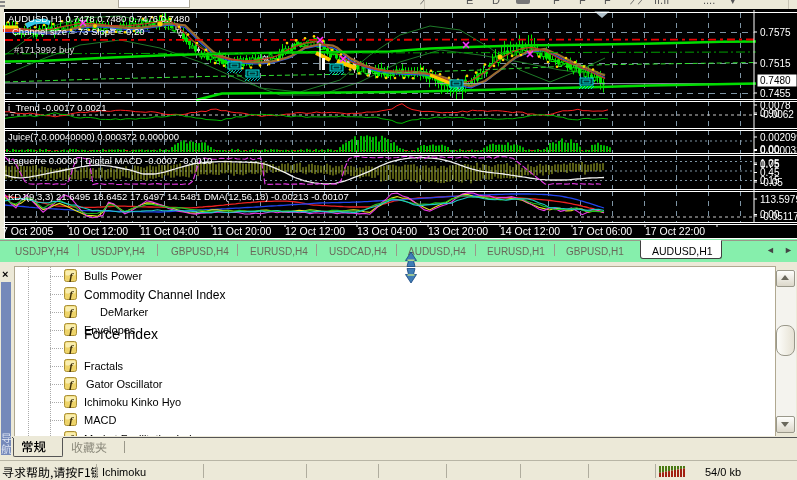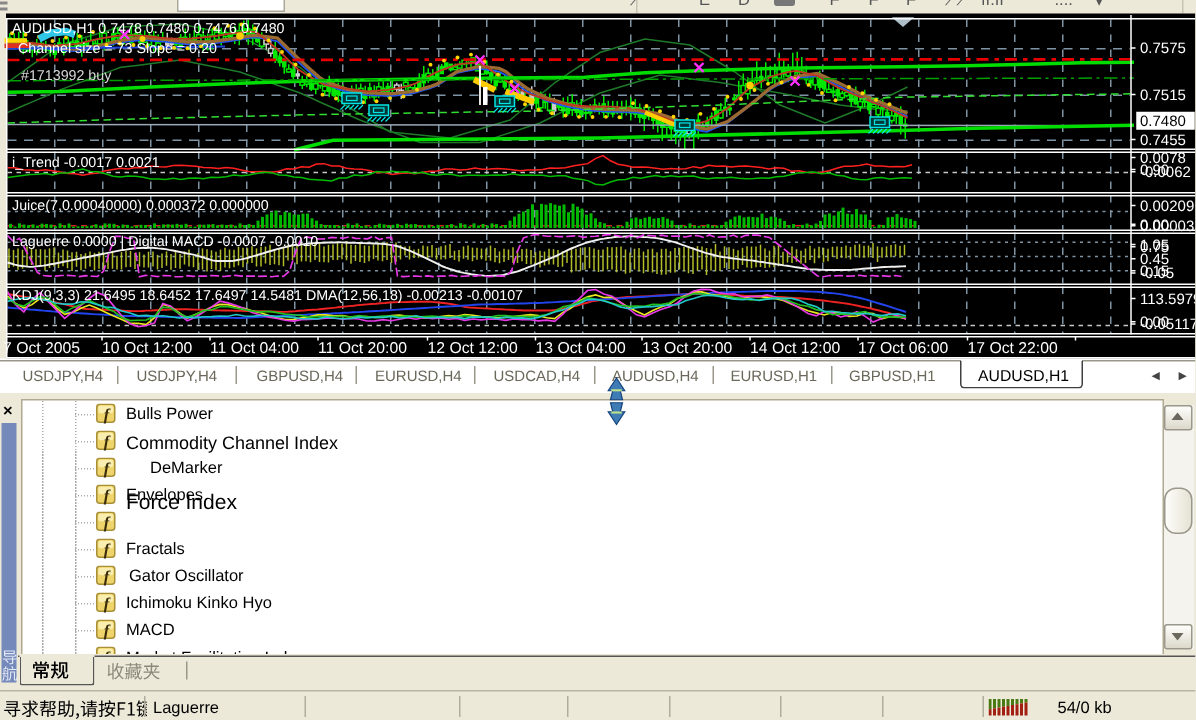--- a/index.html
+++ b/index.html
@@ -1162,21 +1162,21 @@
     <line x1="140" y1="224" x2="140" y2="227" stroke="#fff" stroke-width="1"></line>
     <line x1="212" y1="224" x2="212" y2="227" stroke="#fff" stroke-width="1"></line>
     <line x1="285" y1="224" x2="285" y2="227" stroke="#fff" stroke-width="1"></line>
     <line x1="357" y1="224" x2="357" y2="227" stroke="#fff" stroke-width="1"></line>
     <line x1="428" y1="224" x2="428" y2="227" stroke="#fff" stroke-width="1"></line>
     <line x1="500" y1="224" x2="500" y2="227" stroke="#fff" stroke-width="1"></line>
     <line x1="572" y1="224" x2="572" y2="227" stroke="#fff" stroke-width="1"></line>
     <line x1="645" y1="224" x2="645" y2="227" stroke="#fff" stroke-width="1"></line>
     <line x1="717" y1="224" x2="717" y2="227" stroke="#fff" stroke-width="1"></line>
   </svg>
-<div class="abs" style="left:0;top:239px;width:797px;height:23px;background:#ffffff">
+<div class="abs" style="left:0;top:239px;width:797px;height:23px;background:#86efac">
     <div class="abs" style="left:0;top:1px;width:797px;height:1px;background:#9a988a"></div>
     <div class="abs" style="left:15px;top:7px;font-size:10px;color:#6a685a">USDJPY,H4</div>
     <div class="abs" style="left:91px;top:7px;font-size:10px;color:#6a685a">USDJPY,H4</div>
     <div class="abs" style="left:171px;top:7px;font-size:10px;color:#6a685a">GBPUSD,H4</div>
     <div class="abs" style="left:250px;top:7px;font-size:10px;color:#6a685a">EURUSD,H4</div>
     <div class="abs" style="left:329px;top:7px;font-size:10px;color:#6a685a">USDCAD,H4</div>
     <div class="abs" style="left:408px;top:7px;font-size:10px;color:#6a685a">AUDUSD,H4</div>
     <div class="abs" style="left:487px;top:7px;font-size:10px;color:#6a685a">EURUSD,H1</div>
     <div class="abs" style="left:566px;top:7px;font-size:10px;color:#6a685a">GBPUSD,H1</div>
     <div class="abs" style="left:78px;top:5px;width:1px;height:12px;background:#9a988a"></div>
@@ -1319,21 +1319,21 @@
         <path transform="translate(24.0,13.0) scale(0.012000,-0.012000)" d="M65.739501953125 760.6707763671875H533.780029296875V699.6895751953125H65.739501953125ZM49.6396484375 489.5506591796875H539.9298095703125V429.1295166015625H49.6396484375ZM87.1295166015625 626.9906005859375H513.3697509765625V567.739501953125H87.1295166015625ZM584.179443359375 798.0904541015625H873.1591796875V733.2091064453125H656.0810546875V302.900146484375H584.179443359375ZM858.47900390625 798.0904541015625H873.059326171875L885.6895751953125 801.260498046875L937.620849609375 769.659912109375Q910.1309814453125 730.8299560546875 877.7261352539062 687.6950073242188Q845.3212890625 644.56005859375 814.221435546875 606.900146484375Q878.201171875 567.460205078125 903.4960327148438 531.0452270507812Q928.7908935546875 494.6302490234375 929.40087890625 460.580322265625Q930.0108642578125 428.1201171875 917.2308349609375 406.6099853515625Q904.4508056640625 385.099853515625 880.16064453125 371.19970703125Q867.6005859375 365.2496337890625 851.2105712890625 360.9696044921875Q834.820556640625 356.6895751953125 820.48046875 354.6895751953125Q794.820556640625 352.6895751953125 763.9656372070312 352.49456787109375Q733.1107177734375 352.299560546875 703.8907470703125 354.51953125Q702.500732421875 369.099853515625 695.9906005859375 387.1302490234375Q689.48046875 405.16064453125 679.80029296875 418.180908203125Q711.9500732421875 414.9609375 739.2348022460938 414.4609375Q766.51953125 413.9609375 788.0093994140625 415.180908203125Q799.2293701171875 416.40087890625 809.9493408203125 418.20587158203125Q820.6693115234375 420.0108642578125 829.499267578125 423.2308349609375Q855.2091064453125 433.8907470703125 855.2091064453125 466.04052734375Q854.59912109375 493.3603515625 827.5842895507812 526.240234375Q800.5694580078125 559.1201171875 733.539794921875 596.43994140625Q757.4696044921875 627.659912109375 780.45947265625 661.5249633789062Q803.4493408203125 695.3900146484375 823.8292236328125 727.4500732421875Q844.2091064453125 759.5101318359375 858.47900390625 784.1201171875ZM273.7489013671875 840.3603515625H349.5506591796875V543.778564453125Q349.5506591796875 513.418212890625 339.01556396484375 475.22320556640625Q328.48046875 437.0281982421875 303.44537353515625 397.098388671875Q278.4102783203125 357.1685791015625 234.020263671875 320.4688720703125Q189.6302490234375 283.7691650390625 121.5303955078125 257.179443359375Q112.8502197265625 269.19970703125 97.4898681640625 285.25506591796875Q82.1295166015625 301.3104248046875 69.1092529296875 311.16064453125Q130.7489013671875 332.020263671875 170.518798828125 361.46490478515625Q210.2886962890625 390.9095458984375 232.76373291015625 423.80426025390625Q255.23876953125 456.698974609375 264.49383544921875 488.32379150390625Q273.7489013671875 519.9486083984375 273.7489013671875 544.1685791015625ZM458.0390625 340.8502197265625H536.0108642578125V-78.1903076171875H458.0390625ZM150.2293701171875 261.580322265625H821.299560546875V193.578857421875H225.64111328125V-25.80029296875H150.2293701171875ZM789.1888427734375 261.580322265625H865.6005859375V56.4508056640625Q865.6005859375 28.7503662109375 856.8704833984375 12.2301025390625Q848.140380859375 -4.2901611328125 824.1201171875 -12.80029296875Q800.4898681640625 -20.700439453125 759.2348022460938 -22.17547607421875Q717.979736328125 -23.6505126953125 655.219970703125 -23.6505126953125Q652.2698974609375 -8.68017578125 644.6747436523438 9.240234375Q637.07958984375 27.16064453125 629.179443359375 41.180908203125Q661.379150390625 40.7908935546875 689.759033203125 40.2908935546875Q718.138916015625 39.7908935546875 739.0538940429688 40.09588623046875Q759.9688720703125 40.40087890625 768.1888427734375 40.40087890625Q781.018798828125 41.40087890625 785.1038208007812 44.70587158203125Q789.1888427734375 48.0108642578125 789.1888427734375 57.620849609375Z"></path>
         <path transform="translate(36.0,13.0) scale(0.012000,-0.012000)" d="M466.2901611328125 613.28076171875H889.6693115234375V542.1591796875H466.2901611328125ZM857.2886962890625 613.28076171875H929.1903076171875Q929.1903076171875 613.28076171875 929.1903076171875 605.8556518554688Q929.1903076171875 598.4305419921875 928.9953002929688 589.7254028320312Q928.80029296875 581.020263671875 928.80029296875 575.68017578125Q925.1903076171875 417.1903076171875 921.080322265625 307.7503662109375Q916.9703369140625 198.3104248046875 911.3603515625 128.72540283203125Q905.7503662109375 59.140380859375 896.9453735351562 20.9703369140625Q888.140380859375 -17.19970703125 876.140380859375 -33.3697509765625Q862.020263671875 -53.219970703125 844.9851684570312 -61.25506591796875Q827.9500732421875 -69.2901611328125 803.8299560546875 -71.6302490234375Q780.659912109375 -74.1903076171875 743.1349487304688 -73.77532958984375Q705.6099853515625 -73.3603515625 665.780029296875 -71.140380859375Q664.780029296875 -54.9500732421875 658.8798828125 -34.27459716796875Q652.979736328125 -13.59912109375 642.9095458984375 0.981201171875Q686.059326171875 -2.23876953125 721.879150390625 -2.93377685546875Q757.698974609375 -3.6287841796875 773.0889892578125 -3.6287841796875Q786.3089599609375 -4.23876953125 795.1139526367188 -1.15374755859375Q803.9189453125 1.9312744140625 810.9189453125 11.3212890625Q821.138916015625 22.9312744140625 828.1638793945312 58.84625244140625Q835.1888427734375 94.76123046875 840.4088134765625 162.61614990234375Q845.6287841796875 230.4710693359375 849.8487548828125 337.180908203125Q854.0687255859375 443.8907470703125 857.2886962890625 597.0904541015625ZM632.7489013671875 839.9703369140625H705.820556640625Q705.820556640625 724.8299560546875 702.820556640625 614.3447875976562Q699.820556640625 503.859619140625 686.9055786132812 402.07958984375Q673.9906005859375 300.299560546875 644.4656372070312 210.4696044921875Q614.940673828125 120.6396484375 561.8907470703125 46.61468505859375Q508.8408203125 -27.4102783203125 425.5709228515625 -81.580322265625Q416.8907470703125 -68 400.700439453125 -51.9696044921875Q384.5101318359375 -35.939208984375 370.7098388671875 -26.0889892578125Q450.859619140625 23.52099609375 500.76446533203125 92.3408203125Q550.6693115234375 161.16064453125 578.2442016601562 245.39544677734375Q605.819091796875 329.6302490234375 617.0640258789062 425.6201171875Q628.3089599609375 521.6099853515625 630.5289306640625 626.3900146484375Q632.7489013671875 731.1700439453125 632.7489013671875 839.9703369140625ZM106.299560546875 791.380615234375H432.92041015625V140.2105712890625H362.35888671875V722.9891357421875H173.9110107421875V76.6005859375H106.299560546875ZM34.2496337890625 94.661376953125Q90.19970703125 105.88134765625 163.95477294921875 120.9913330078125Q237.7098388671875 136.101318359375 321.2698974609375 154.101318359375Q404.8299560546875 172.101318359375 487.6099853515625 190.101318359375L494.2901611328125 122.31982421875Q415.2901611328125 103.539794921875 335.20513916015625 84.759765625Q255.1201171875 65.979736328125 181.56005859375 49.19970703125Q108 32.419677734375 47.8798828125 18.2496337890625ZM141.580322265625 576.0108642578125H395.3697509765625V508.5694580078125H141.580322265625ZM141.580322265625 362.2510986328125H395.3697509765625V295.419677734375H141.580322265625Z"></path>
         <path transform="translate(48.0,13.0) scale(0.012000,-0.012000)" d="M74.9703369140625 -189.7908935546875 53 -136.2698974609375Q99.700439453125 -115.099853515625 126.68560791015625 -79.23480224609375Q153.6707763671875 -43.3697509765625 153.28076171875 2.68017578125L143.3509521484375 84.9110107421875L187.76123046875 18.020263671875Q178.421142578125 7.020263671875 166.6910400390625 2.740234375Q154.9609375 -1.539794921875 141.8408203125 -1.539794921875Q115.48046875 -1.539794921875 95.48516845703125 15.3104248046875Q75.4898681640625 32.16064453125 75.4898681640625 62.4710693359375Q75.4898681640625 92.221435546875 95.7901611328125 109.3516845703125Q116.0904541015625 126.48193359375 143.7908935546875 126.48193359375Q180.221435546875 126.48193359375 200.54669189453125 97.7315673828125Q220.8719482421875 68.981201171875 220.8719482421875 19.04052734375Q220.8719482421875 -52.9500732421875 181.62158203125 -107.200439453125Q142.3712158203125 -161.4508056640625 74.9703369140625 -189.7908935546875Z"></path>
         <path transform="translate(51.3,13.0) scale(0.012000,-0.012000)" d="M106.8690185546875 771.6396484375 155.340087890625 817.5506591796875Q181.7301025390625 795.5506591796875 210.7901611328125 768.9656372070312Q239.8502197265625 742.380615234375 265.80029296875 716.4055786132812Q291.7503662109375 690.4305419921875 307.3104248046875 670.260498046875L256.499267578125 616.619384765625Q241.1092529296875 637.7894287109375 215.74420166015625 664.95947265625Q190.379150390625 692.1295166015625 161.819091796875 720.299560546875Q133.259033203125 748.4696044921875 106.8690185546875 771.6396484375ZM183.499267578125 -61.940673828125 169.6287841796875 8.8408203125 189.9189453125 40.6910400390625 367.859619140625 173.681640625Q371.8096923828125 158.7113037109375 379.40484619140625 140.0108642578125Q387 121.3104248046875 393.1201171875 110.2901611328125Q330.0499267578125 61 290.84478759765625 30.79486083984375Q251.6396484375 0.5897216796875 230.4095458984375 -16.94537353515625Q209.179443359375 -34.48046875 199.2293701171875 -44.4305419921875Q189.279296875 -54.380615234375 183.499267578125 -61.940673828125ZM41.5897216796875 526.2105712890625H235.099853515625V453.698974609375H41.5897216796875ZM183.499267578125 -61.940673828125Q180.3292236328125 -52.8704833984375 173.319091796875 -40.65521240234375Q166.3089599609375 -28.43994140625 158.60382080078125 -16.61468505859375Q150.898681640625 -4.7894287109375 143.778564453125 2.1107177734375Q157.5086669921875 10.8408203125 174.81365966796875 32.87591552734375Q192.11865234375 54.9110107421875 192.11865234375 87.861083984375V526.2105712890625H264.020263671875V24.5303955078125Q264.020263671875 24.5303955078125 251.92510986328125 15.1903076171875Q239.8299560546875 5.8502197265625 223.759765625 -7.93994140625Q207.6895751953125 -21.7301025390625 195.59442138671875 -36.30029296875Q183.499267578125 -50.8704833984375 183.499267578125 -61.940673828125ZM477.301025390625 265.2901611328125H827.7894287109375V211.8892822265625H477.301025390625ZM382.1497802734375 761.500732421875H929.4102783203125V704.419677734375H382.1497802734375ZM406.8798828125 640.2105712890625H898.80029296875V585.4696044921875H406.8798828125ZM352.3697509765625 515.7706298828125H959.580322265625V458.299560546875H352.3697509765625ZM476.1309814453125 130.240234375H829.6693115234375V75.279296875H476.1309814453125ZM423.859619140625 399.80029296875H830.499267578125V341.5491943359375H494.421142578125V-78.700439453125H423.859619140625ZM807.7691650390625 399.80029296875H879.500732421875V4.060791015625Q879.500732421875 -23.859619140625 872.0506591796875 -39.8798828125Q864.6005859375 -55.900146484375 843.3603515625 -64.4102783203125Q822.5101318359375 -72.700439453125 787.5850219726562 -74.48046875Q752.659912109375 -76.260498046875 699.43994140625 -75.6505126953125Q697.2698974609375 -62.0701904296875 690.8447875976562 -43.34478759765625Q684.419677734375 -24.619384765625 677.299560546875 -10.59912109375Q715.499267578125 -11.9891357421875 747.6342163085938 -12.29412841796875Q779.7691650390625 -12.59912109375 789.7691650390625 -11.9891357421875Q807.7691650390625 -11.379150390625 807.7691650390625 5.2308349609375ZM613.8892822265625 840.3603515625H688.3509521484375V497.6302490234375H613.8892822265625Z"></path>
         <path transform="translate(63.3,13.0) scale(0.012000,-0.012000)" d="M355.1497802734375 446.6005859375H959.4102783203125V378.59912109375H355.1497802734375ZM775.499267578125 405.07958984375 856.64111328125 399.6895751953125Q832.4710693359375 259.95947265625 775.6910400390625 165.87445068359375Q718.9110107421875 71.7894287109375 625.0958862304688 13.0694580078125Q531.28076171875 -45.6505126953125 394.700439453125 -81.0904541015625Q392.140380859375 -72.6302490234375 385.71527099609375 -60.41497802734375Q379.2901611328125 -48.19970703125 371.8900146484375 -35.87445068359375Q364.4898681640625 -23.5491943359375 357.5897216796875 -15.8690185546875Q484.979736328125 12.4508056640625 571.419677734375 63.4906005859375Q657.859619140625 114.5303955078125 707.9345092773438 197.900146484375Q758.0093994140625 281.2698974609375 775.499267578125 405.07958984375ZM417.1295166015625 209.739501953125 467.2105712890625 258.380615234375Q528.48046875 228.940673828125 596.5054321289062 193.30572509765625Q664.5303955078125 157.6707763671875 731.0054321289062 119.3408203125Q797.48046875 81.0108642578125 855.260498046875 43.98590087890625Q913.04052734375 6.9609375 953.820556640625 -24.259033203125L899.83935546875 -82.3603515625Q861.2293701171875 -50.7503662109375 804.7293701171875 -13.140380859375Q748.2293701171875 24.4696044921875 682.2293701171875 64.07958984375Q616.2293701171875 103.6895751953125 548.0093994140625 141.4095458984375Q479.7894287109375 179.1295166015625 417.1295166015625 209.739501953125ZM593.179443359375 830.80029296875 667.981201171875 844.700439453125Q682.64111328125 808.3104248046875 695.9960327148438 765.5303955078125Q709.3509521484375 722.7503662109375 716.180908203125 691.9703369140625L637.819091796875 675.2901611328125Q632.7691650390625 707.2901611328125 619.499267578125 750.8502197265625Q606.2293701171875 794.4102783203125 593.179443359375 830.80029296875ZM417.1295166015625 209.739501953125Q439.739501953125 247.299560546875 463.45947265625 295.6895751953125Q487.179443359375 344.07958984375 510.31439208984375 396.9696044921875Q533.4493408203125 449.859619140625 553.0842895507812 503.6396484375Q572.71923828125 557.419677734375 586.5491943359375 605.3697509765625L662.9609375 594.1295166015625Q642.9609375 525.059326171875 612.9359741210938 449.74420166015625Q582.9110107421875 374.4290771484375 550.6910400390625 304.8089599609375Q518.4710693359375 235.1888427734375 489.4710693359375 183.11865234375ZM383.1700439453125 711.8408203125H945.3603515625V518.1201171875H872.6787109375V645.0093994140625H454.12158203125V516.900146484375H383.1700439453125ZM30.0296630859375 277.1309814453125Q73.19970703125 288.5709228515625 128.06475830078125 304.5108642578125Q182.9298095703125 320.4508056640625 244.099853515625 339.19573974609375Q305.2698974609375 357.940673828125 366.659912109375 376.380615234375L377.1201171875 308.59912109375Q291.5101318359375 280.5491943359375 204.9500732421875 253.19427490234375Q118.3900146484375 225.83935546875 48.0499267578125 204.0093994140625ZM41.759765625 638.8408203125H357.1903076171875V568.279296875H41.759765625ZM176.5491943359375 839.7503662109375H249.4508056640625V6.861083984375Q249.4508056640625 -24.4493408203125 241.28076171875 -41.16461181640625Q233.1107177734375 -57.8798828125 213.6505126953125 -66.56005859375Q194.80029296875 -75.240234375 162.6201171875 -77.80029296875Q130.43994140625 -80.3603515625 80.7098388671875 -79.7503662109375Q78.9298095703125 -65.780029296875 72.3096923828125 -46.27459716796875Q65.6895751953125 -26.7691650390625 58.179443359375 -11.578857421875Q92.1092529296875 -12.578857421875 120.13421630859375 -12.77386474609375Q148.1591796875 -12.9688720703125 158.1591796875 -12.35888671875Q167.939208984375 -12.35888671875 172.24420166015625 -8.16387939453125Q176.5491943359375 -3.9688720703125 176.5491943359375 6.64111328125Z"></path>
         <path transform="translate(75.3,13.0) scale(0.012000,-0.012000)" d="M100.6396484375 0V733.4102783203125H522.5709228515625V655.1685791015625H193.021728515625V406.7706298828125H472.64111328125V329.138916015625H193.021728515625V0Z"></path>
         <path transform="translate(82.0,13.0) scale(0.012000,-0.012000)" d="M88.3697509765625 0V76.2916259765625H251.859619140625V622.5086669921875H120.95947265625V681.2698974609375Q169.979736328125 689.8299560546875 206.68487548828125 702.780029296875Q243.3900146484375 715.7301025390625 272.6302490234375 733.4102783203125H342.6317138671875V76.2916259765625H490.0513916015625V0Z"></path>
         <path transform="translate(88.6,13.0) scale(0.012000,-0.012000)" d="M156.1295166015625 842.5303955078125 221.5709228515625 825.6099853515625Q205.40087890625 768.8299560546875 182.25579833984375 712.659912109375Q159.1107177734375 656.4898681640625 130.57562255859375 607.2098388671875Q102.04052734375 557.9298095703125 69.700439453125 519.9298095703125Q65.7503662109375 527.219970703125 58.04522705078125 538.240234375Q50.340087890625 549.260498046875 41.85491943359375 561.0857543945312Q33.3697509765625 572.9110107421875 26.2496337890625 579.5911865234375Q68.4696044921875 628.9110107421875 102.1895751953125 698.1458129882812Q135.9095458984375 767.380615234375 156.1295166015625 842.5303955078125ZM138.020263671875 727.861083984375H334V659.4696044921875H124.219970703125ZM155.8798828125 -67.6005859375 143.95947265625 -3.059326171875 164.07958984375 26.180908203125 327.2698974609375 134.6114501953125Q330.8299560546875 121.201171875 337.64508056640625 104.36578369140625Q344.460205078125 87.5303955078125 349.580322265625 77.68017578125Q291.020263671875 37.3900146484375 255.26519775390625 11.7698974609375Q219.5101318359375 -13.8502197265625 199.75506591796875 -28.6903076171875Q180 -43.5303955078125 170.63494873046875 -51.98046875Q161.2698974609375 -60.4305419921875 155.8798828125 -67.6005859375ZM88.9298095703125 547.720703125H330.0701904296875V481.6693115234375H88.9298095703125ZM50.8798828125 346.500732421875H339.7301025390625V277.8892822265625H50.8798828125ZM155.8798828125 -67.6005859375Q152.31982421875 -59.700439453125 145.00469970703125 -49.3502197265625Q137.6895751953125 -39 129.59442138671875 -28.73480224609375Q121.499267578125 -18.4696044921875 114.7691650390625 -12.3494873046875Q128.1092529296875 -2.0093994140625 146.69427490234375 22.8907470703125Q165.279296875 47.7908935546875 165.279296875 82.740966796875V516.1700439453125H228.820556640625V21.5303955078125Q228.820556640625 21.5303955078125 217.5904541015625 11.6903076171875Q206.3603515625 1.8502197265625 192.3502197265625 -12.74493408203125Q178.340087890625 -27.340087890625 167.1099853515625 -42.32525634765625Q155.8798828125 -57.3104248046875 155.8798828125 -67.6005859375ZM696.739501953125 837.240234375H756.5506591796875V31.6707763671875H696.739501953125ZM553.219970703125 626.1107177734375H964.900146484375V567.6396484375H553.219970703125ZM549.5303955078125 214.1107177734375H942.1700439453125V155.07958984375H549.5303955078125ZM575.3603515625 354.8907470703125H919.68017578125V295.859619140625H575.3603515625ZM352.759765625 781.6707763671875H507.3994140625V711.8892822265625H352.759765625ZM491.939208984375 488.6707763671875H503.7894287109375L514.6396484375 490.28076171875L551.92041015625 485.28076171875Q542.04052734375 330.6505126953125 514.3556518554688 220.21527099609375Q486.6707763671875 109.780029296875 440.3408203125 35.62481689453125Q394.0108642578125 -38.5303955078125 327.1107177734375 -85.2105712890625Q320.6005859375 -72.80029296875 309.5303955078125 -57.43994140625Q298.460205078125 -42.07958984375 288.780029296875 -32.2293701171875Q348 5.6005859375 390.2098388671875 73.63568115234375Q432.419677734375 141.6707763671875 457.739501953125 241.9508056640625Q483.059326171875 342.2308349609375 491.939208984375 475.9906005859375ZM409.4102783203125 333.900146484375Q434.68017578125 226.260498046875 476.08502197265625 159.940673828125Q517.4898681640625 93.620849609375 571.0046997070312 58.37591552734375Q624.51953125 23.1309814453125 686.4243774414062 10.43597412109375Q748.3292236328125 -2.259033203125 814.9891357421875 -2.259033203125Q824.1092529296875 -2.259033203125 843.5944213867188 -2.259033203125Q863.07958984375 -2.259033203125 886.8447875976562 -2.259033203125Q910.6099853515625 -2.259033203125 931.7901611328125 -2.06402587890625Q952.9703369140625 -1.8690185546875 964.700439453125 -1.47900390625Q957.9703369140625 -13.939208984375 951.6302490234375 -33.07958984375Q945.2901611328125 -52.219970703125 942.1201171875 -65.6302490234375H912.8299560546875H811.259033203125Q734.9189453125 -65.6302490234375 666.0039672851562 -50.960205078125Q597.0889892578125 -36.2901611328125 538.3440551757812 3.68487548828125Q479.59912109375 43.659912109375 433.74420166015625 118.159912109375Q387.8892822265625 192.659912109375 357.6693115234375 313.31982421875ZM578.140380859375 760.7706298828125H903.9703369140625V431.3697509765625H578.140380859375V486.720703125H848.4493408203125V705.6396484375H578.140380859375ZM392.68017578125 488.6707763671875H508.0296630859375V425.1295166015625H372.4898681640625ZM367.219970703125 407.7894287109375Q364.659912109375 414.9095458984375 358.73480224609375 424.39471435546875Q352.8096923828125 433.8798828125 346.99456787109375 443.86505126953125Q341.179443359375 453.8502197265625 336.2293701171875 460.1903076171875Q348.7894287109375 463.3603515625 364.299560546875 481.200439453125Q379.8096923828125 499.04052734375 392.419677734375 522.2105712890625Q401.0296630859375 537.6005859375 419.4696044921875 577.1856079101562Q437.9095458984375 616.7706298828125 458.3494873046875 669.7456665039062Q478.7894287109375 722.720703125 492.83935546875 775.8907470703125V780.28076171875L517.1497802734375 791.7908935546875L559.04052734375 764.140380859375Q528.5506591796875 674.9703369140625 491.02569580078125 590.5452270507812Q453.500732421875 506.1201171875 416.060791015625 444.780029296875V443.3900146484375Q416.060791015625 443.3900146484375 408.74566650390625 439.8299560546875Q401.4305419921875 436.2698974609375 391.640380859375 430.73480224609375Q381.8502197265625 425.19970703125 374.53509521484375 418.9696044921875Q367.219970703125 412.739501953125 367.219970703125 407.7894287109375Z"></path>
       </g>
     </svg>
-    <div class="abs" style="left:102px;top:5px;font-size:11px;color:#000">Laguerre</div>
+    <div class="abs" style="left:102px;top:5px;font-size:11px;color:#000">Ichimoku</div>
     <div class="abs" style="left:96px;top:3px;width:1px;height:14px;background:#b0ad9e"></div>
     <div class="abs" style="left:203px;top:3px;width:1px;height:14px;background:#b0ad9e"></div>
     <div class="abs" style="left:306px;top:3px;width:1px;height:14px;background:#b0ad9e"></div>
     <div class="abs" style="left:378px;top:3px;width:1px;height:14px;background:#b0ad9e"></div>
     <div class="abs" style="left:446px;top:3px;width:1px;height:14px;background:#b0ad9e"></div>
     <div class="abs" style="left:520px;top:3px;width:1px;height:14px;background:#b0ad9e"></div>
     <div class="abs" style="left:588px;top:3px;width:1px;height:14px;background:#b0ad9e"></div>
     <div class="abs" style="left:655px;top:3px;width:1px;height:14px;background:#b0ad9e"></div>
     <svg class="abs" width="28" height="12" style="left:659px;top:5px">
       <rect x="0" y="0" width="2" height="6.8" fill="#4a7a12"></rect>

